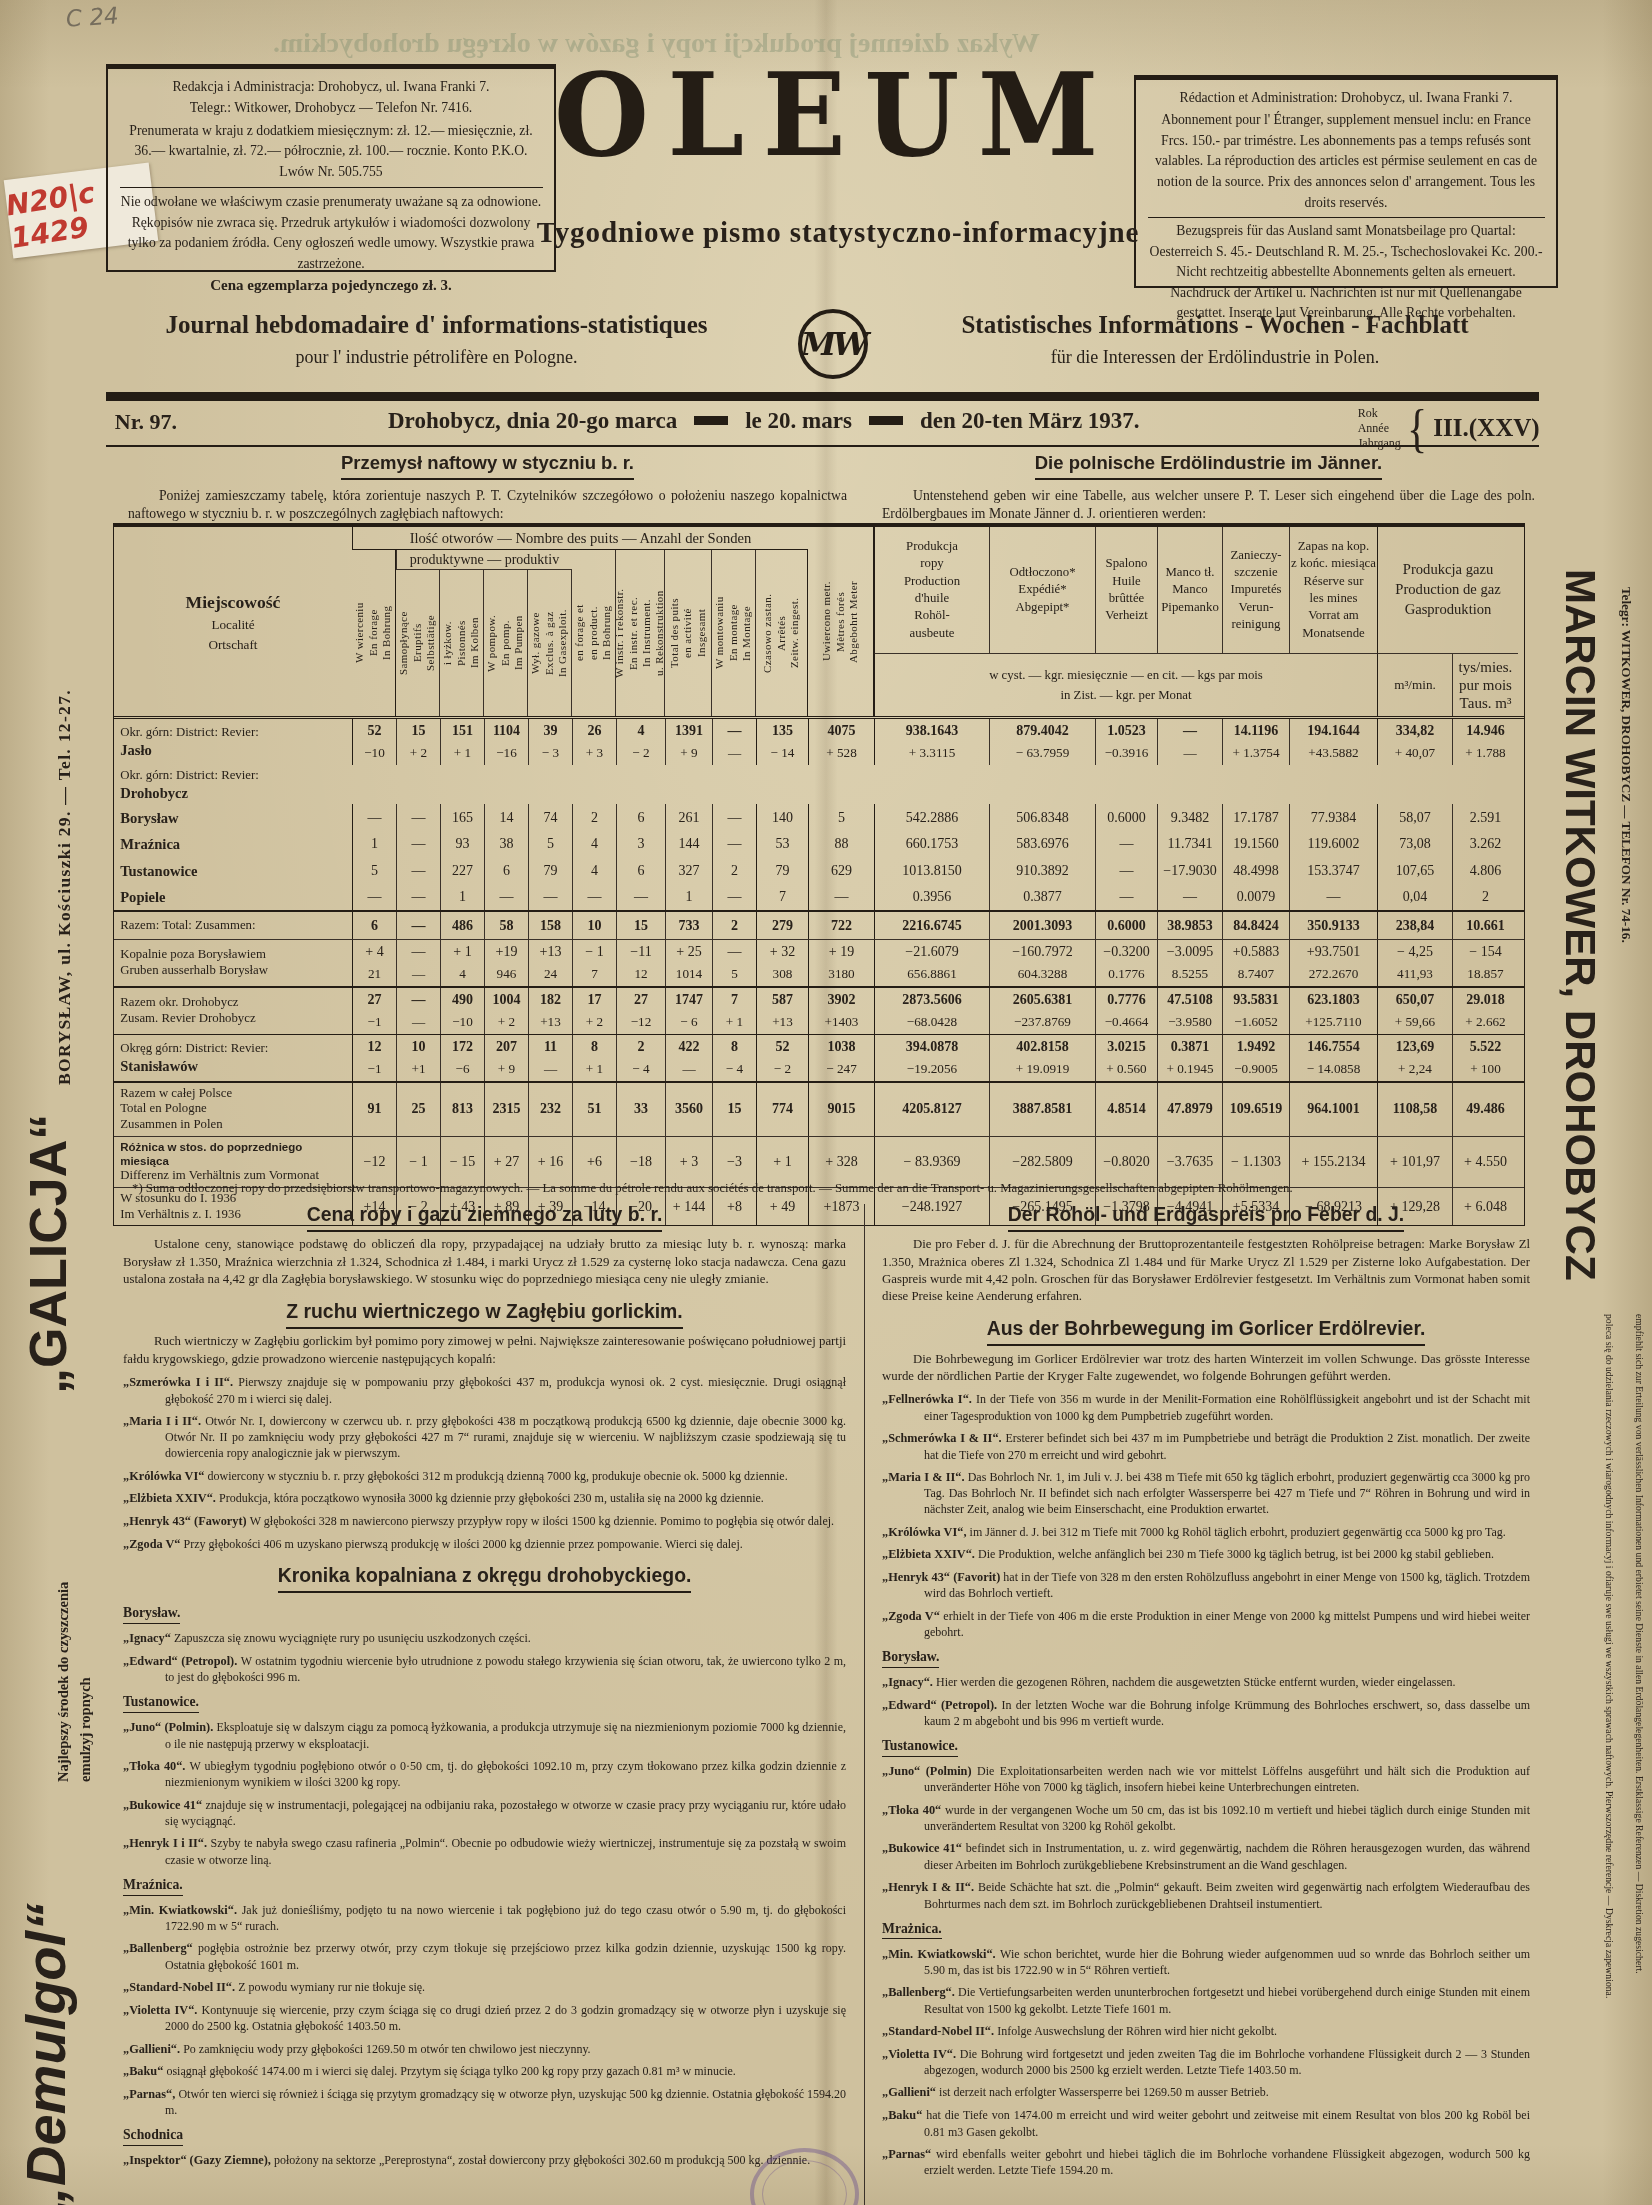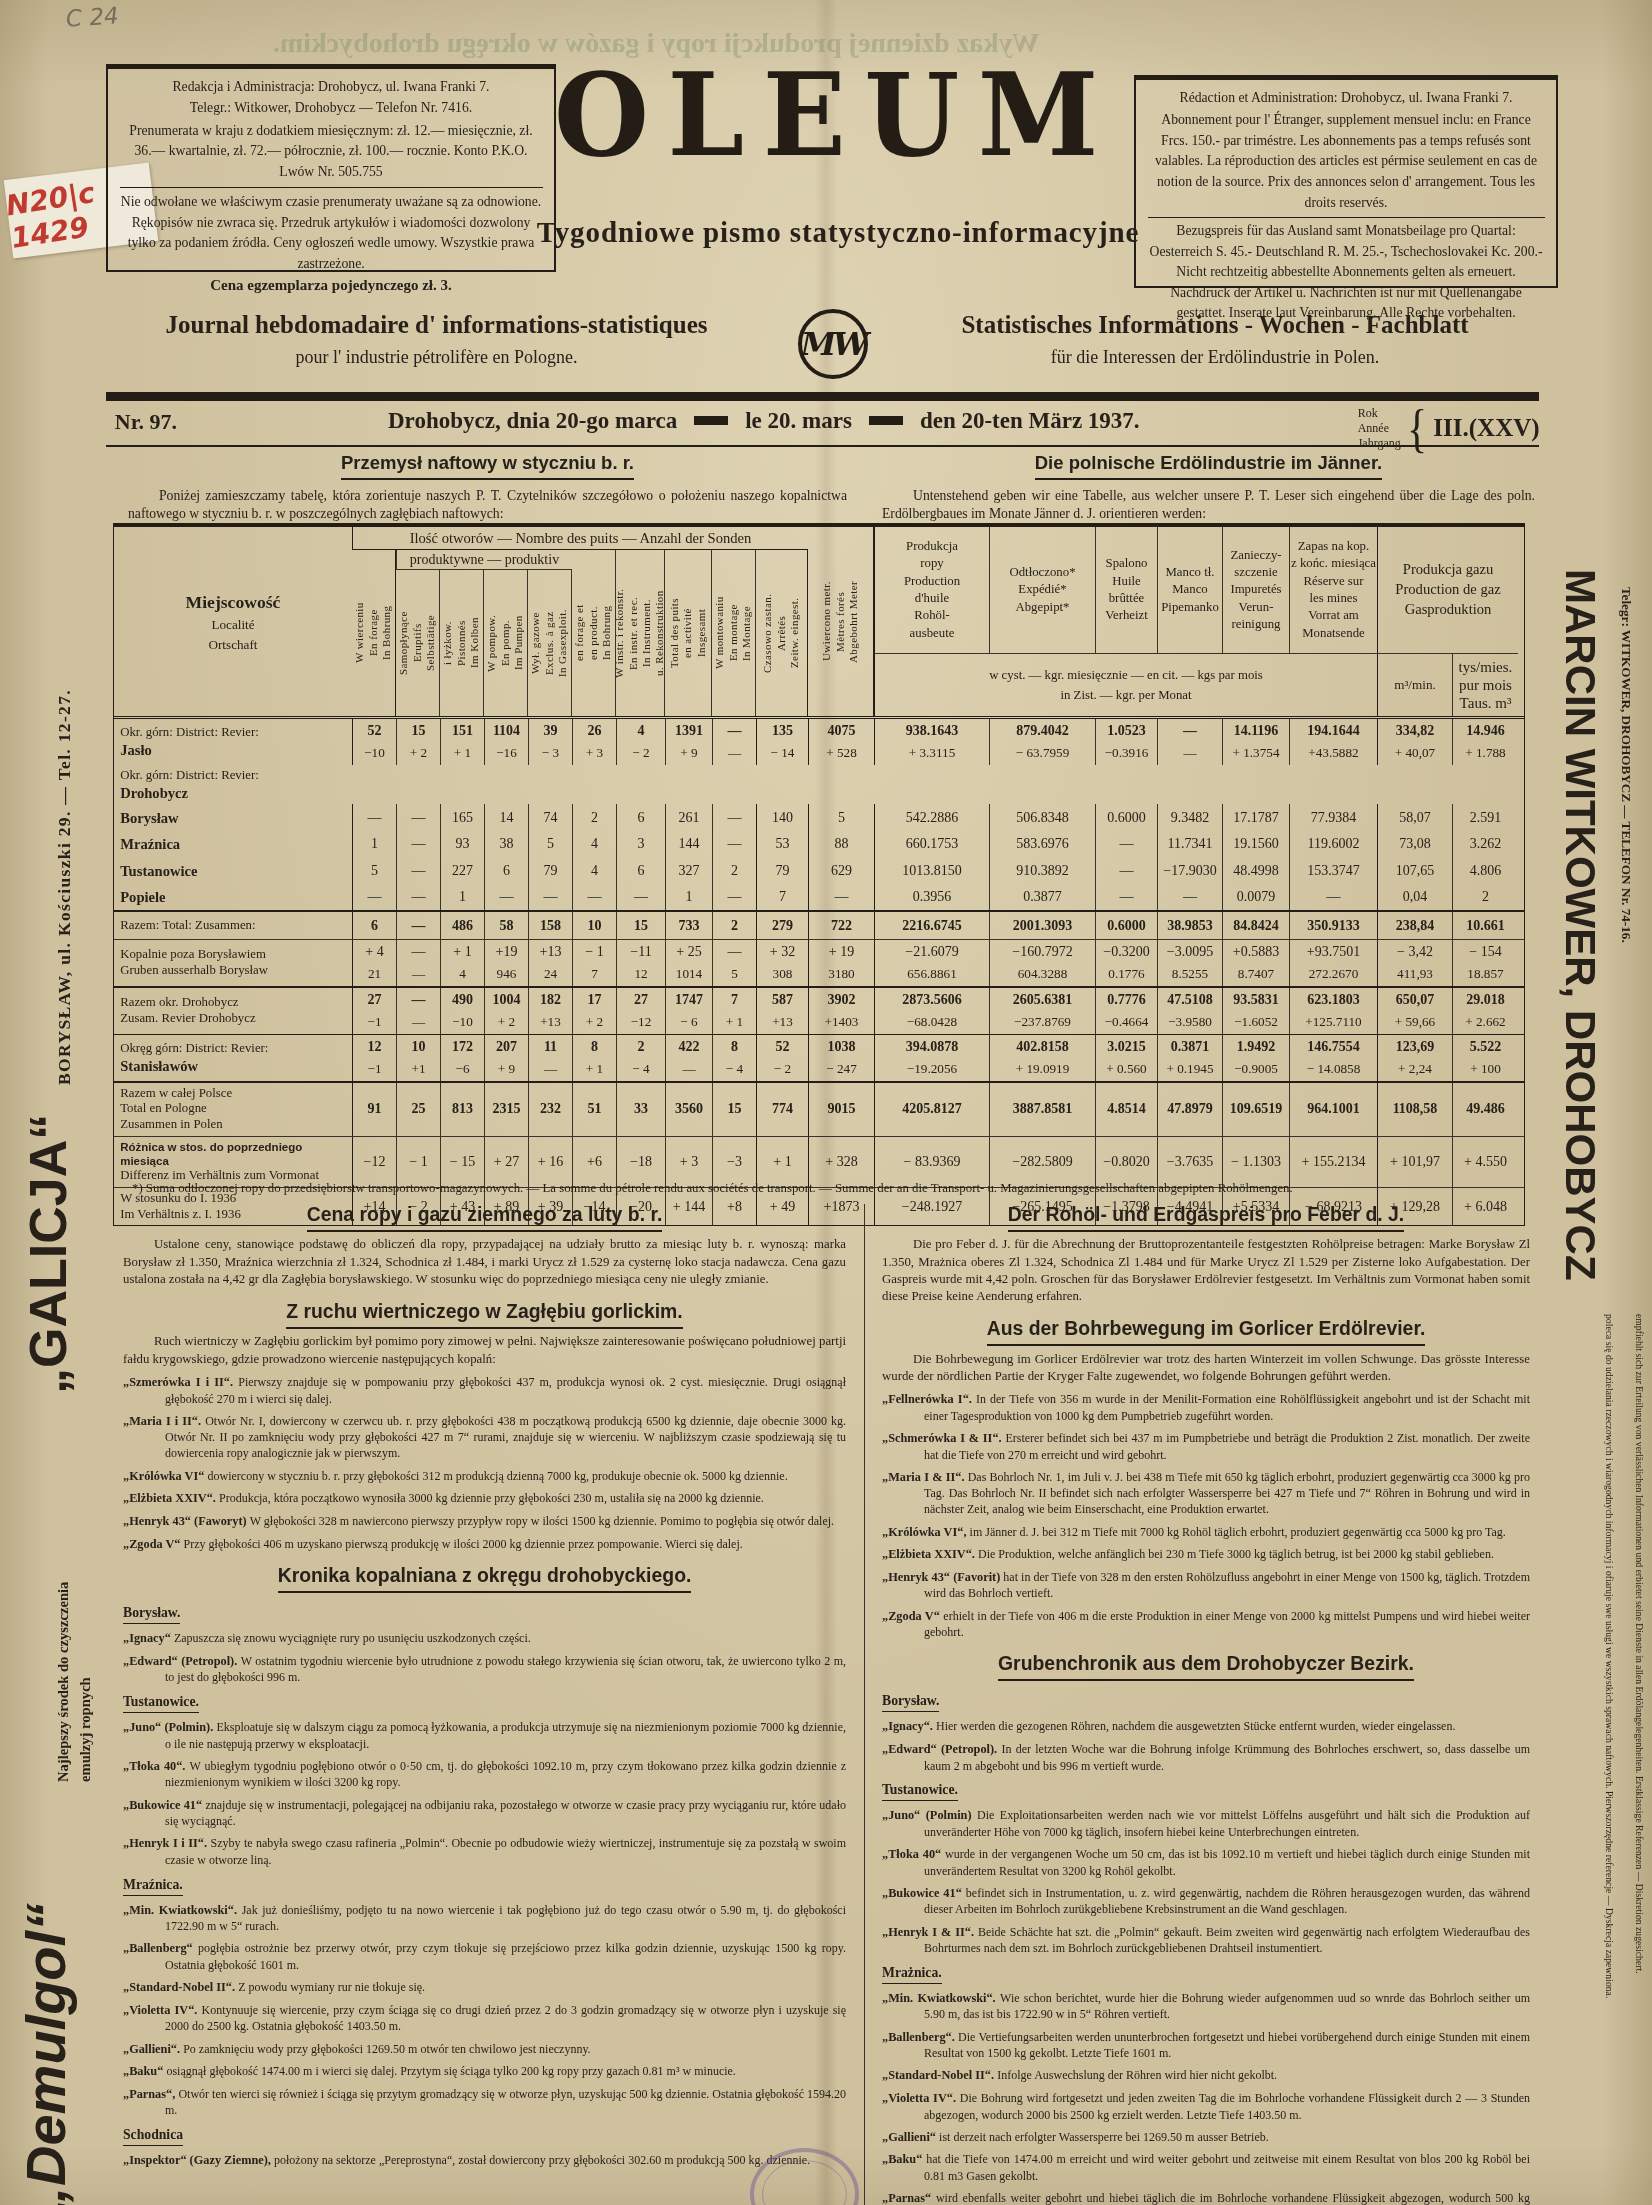--- a/index.html
+++ b/index.html
@@ -718,21 +718,21 @@
           </div>
           <div class="cell">
             <span class="v1">+0.5883</span>
             <span class="v2">8.7407</span>
           </div>
           <div class="cell">
             <span class="v1">+93.7501</span>
             <span class="v2">272.2670</span>
           </div>
           <div class="cell bl3">
-            <span class="v1">− 3,42</span>
+            <span class="v1">− 4,25</span>
             <span class="v2">411,93</span>
           </div>
           <div class="cell">
             <span class="v1">− 154</span>
             <span class="v2">18.857</span>
           </div>
         </div>
         <div class="trow sep2" style="min-height: 46px;">
           <div class="lab">
             <div class="l1">Razem okr. Drohobycz</div>
@@ -1117,21 +1117,20 @@
     <p class="lead">Die Bohrbewegung im Gorlicer Erdölrevier war trotz des harten Winterzeit im vollen Schwunge. Das grösste Interesse wurde der nördlichen Partie der Kryger Falte zugewendet, wo folgende Bohrungen geführt werden.</p>
     <div>
         <p class="news"><span class="wname">„Fellnerówka I“. </span>In der Tiefe von 356 m wurde in der Menilit-Formation eine Rohölflüssigkeit angebohrt und ist der Schacht mit einer Tagesproduktion von 1000 kg dem Pumpbetrieb zugeführt worden.</p>
         <p class="news"><span class="wname">„Schmerówka I &amp; II“. </span>Ersterer befindet sich bei 437 m im Pumpbetriebe und beträgt die Produktion 2 Zist. monatlich. Der zweite hat die Tiefe von 270 m erreicht und wird gebohrt.</p>
         <p class="news"><span class="wname">„Maria I &amp; II“. </span>Das Bohrloch Nr. 1, im Juli v. J. bei 438 m Tiefe mit 650 kg täglich erbohrt, produziert gegenwärtig cca 3000 kg pro Tag. Das Bohrloch Nr. II befindet sich nach erfolgter Wassersperre bei 427 m Tiefe und 7“ Röhren in Bohrung und wird in nächster Zeit, analog wie beim Einserschacht, eine Produktion erwartet.</p>
         <p class="news"><span class="wname">„Królówka VI“, </span>im Jänner d. J. bei 312 m Tiefe mit 7000 kg Rohöl täglich erbohrt, produziert gegenwärtig cca 5000 kg pro Tag.</p>
         <p class="news"><span class="wname">„Elżbieta XXIV“. </span>Die Produktion, welche anfänglich bei 230 m Tiefe 3000 kg täglich betrug, ist bei 2000 kg stabil geblieben.</p>
         <p class="news"><span class="wname">„Henryk 43“ (Favorit) </span>hat in der Tiefe von 328 m den ersten Rohölzufluss angebohrt in einer Menge von 1500 kg, täglich. Trotzdem wird das Bohrloch vertieft.</p>
         <p class="news"><span class="wname">„Zgoda V“ </span>erhielt in der Tiefe von 406 m die erste Produktion in einer Menge von 2000 kg mittelst Pumpens und wird hiebei weiter gebohrt.</p>
       </div>
-    <div class="sechead"><span class="in">Grubenchronik aus dem Drohobyczer Bezirk.</span></div>
     <div><div class="ghead">Borysław.</div><p class="news"><span class="wname">„Ignacy“. </span>Hier werden die gezogenen Röhren, nachdem die ausgewetzten Stücke entfernt wurden, wieder eingelassen.</p><p class="news"><span class="wname">„Edward“ (Petropol). </span>In der letzten Woche war die Bohrung infolge Krümmung des Bohrloches erschwert, so, dass dasselbe um kaum 2 m abgeboht und bis 996 m vertieft wurde.</p><div class="ghead">Tustanowice.</div><p class="news"><span class="wname">„Juno“ (Polmin) </span>Die Exploitationsarbeiten werden nach wie vor mittelst Löffelns ausgeführt und hält sich die Produktion auf unveränderter Höhe von 7000 kg täglich, insofern hiebei keine Unterbrechungen eintreten.</p><p class="news"><span class="wname">„Tłoka 40“ </span>wurde in der vergangenen Woche um 50 cm, das ist bis 1092.10 m vertieft und hiebei täglich durch einige Stunden mit unverändertem Resultat von 3200 kg Rohöl gekolbt.</p><p class="news"><span class="wname">„Bukowice 41“ </span>befindet sich in Instrumentation, u. z. wird gegenwärtig, nachdem die Röhren herausgezogen wurden, das während dieser Arbeiten im Bohrloch zurükgebliebene Krebsinstrument an die Wand geschlagen.</p><p class="news"><span class="wname">„Henryk I &amp; II“. </span>Beide Schächte hat szt. die „Polmin“ gekauft. Beim zweiten wird gegenwärtig nach erfolgtem Wiederaufbau des Bohrturmes nach dem szt. im Bohrloch zurückgebliebenen Drahtseil instumentiert.</p><div class="ghead">Mrażnica.</div><p class="news"><span class="wname">„Min. Kwiatkowski“. </span>Wie schon berichtet, wurde hier die Bohrung wieder aufgenommen uud so wnrde das Bohrloch seither um 5.90 m, das ist bis 1722.90 w in 5“ Röhren vertieft.</p><p class="news"><span class="wname">„Ballenberg“. </span>Die Vertiefungsarbeiten werden ununterbrochen fortgesetzt und hiebei vorübergehend durch einige Stunden mit einem Resultat von 1500 kg gekolbt. Letzte Tiefe 1601 m.</p><p class="news"><span class="wname">„Standard-Nobel II“. </span>Infolge Auswechslung der Röhren wird hier nicht gekolbt.</p><p class="news"><span class="wname">„Violetta IV“. </span>Die Bohrung wird fortgesetzt und jeden zweiten Tag die im Bohrloche vorhandene Flüssigkeit durch 2 — 3 Stunden abgezogen, wodurch 2000 bis 2500 kg erzielt werden. Letzte Tiefe 1403.50 m.</p><p class="news"><span class="wname">„Gallieni“ </span>ist derzeit nach erfolgter Wassersperre bei 1269.50 m ausser Betrieb.</p><p class="news"><span class="wname">„Baku“ </span>hat die Tiefe von 1474.00 m erreicht und wird weiter gebohrt und zeitweise mit einem Resultat von blos 200 kg Roböl bei 0.81 m3 Gasen gekolbt.</p><p class="news"><span class="wname">„Parnas“ </span>wird ebenfalls weiter gebohrt und hiebei täglich die im Bohrloche vorhandene Flüssigkeit abgezogen, wodurch 500 kg erzielt werden. Letzte Tiefe 1594.20 m.</p></div>
   </div>
 
   <div class="vertL" id="m-borys">BORYSŁAW, ul. Kościuszki 29. — Tel. 12-27.</div>
   <div class="vertL" id="m-galicja">„GALICJA“</div>
   <div class="vertL" id="m-tag">Najlepszy środek do czyszczenia
 emulzyj ropnych</div>
   <div class="vertL" id="m-demulgol">„Demulgol“</div>
   <div class="vertR" id="m-witkower">MARCIN WITKOWER, DROHOBYCZ</div>
   <div class="vertR" id="m-telegr">Telegr: WITKOWER, DROHOBYCZ — TELEFON Nr. 74-16.</div>

